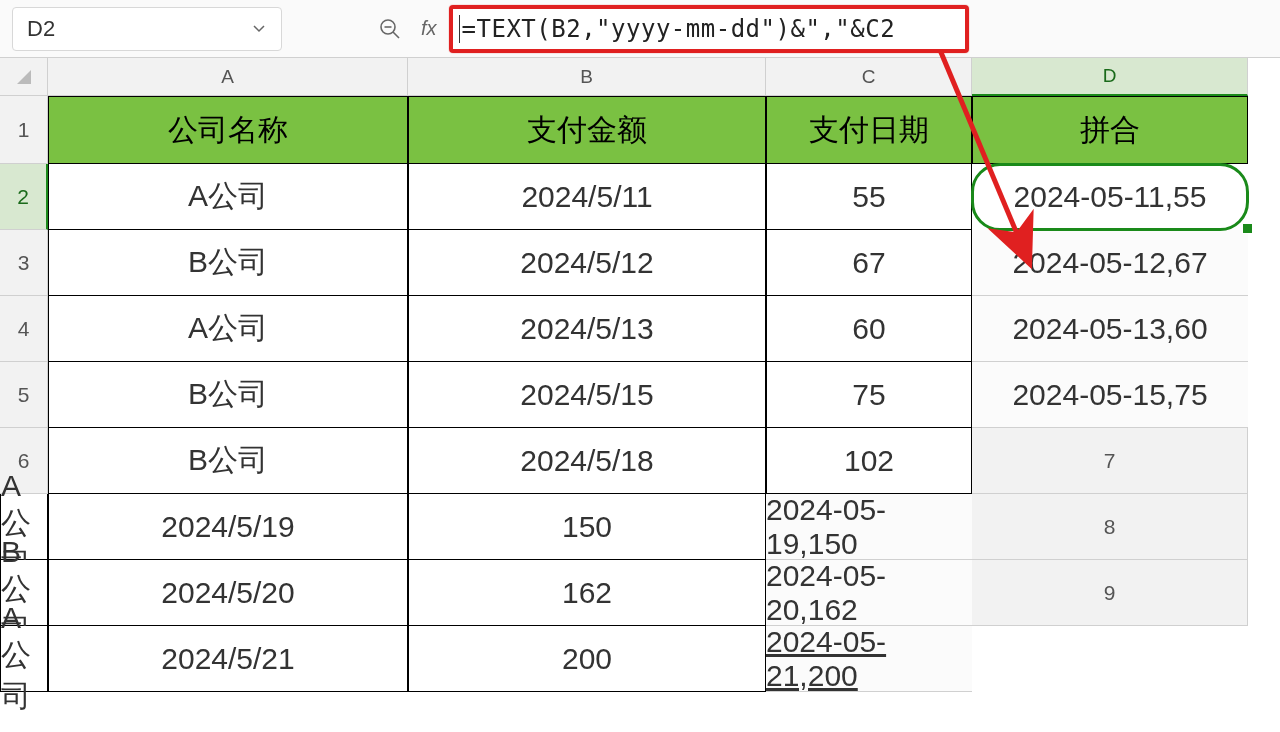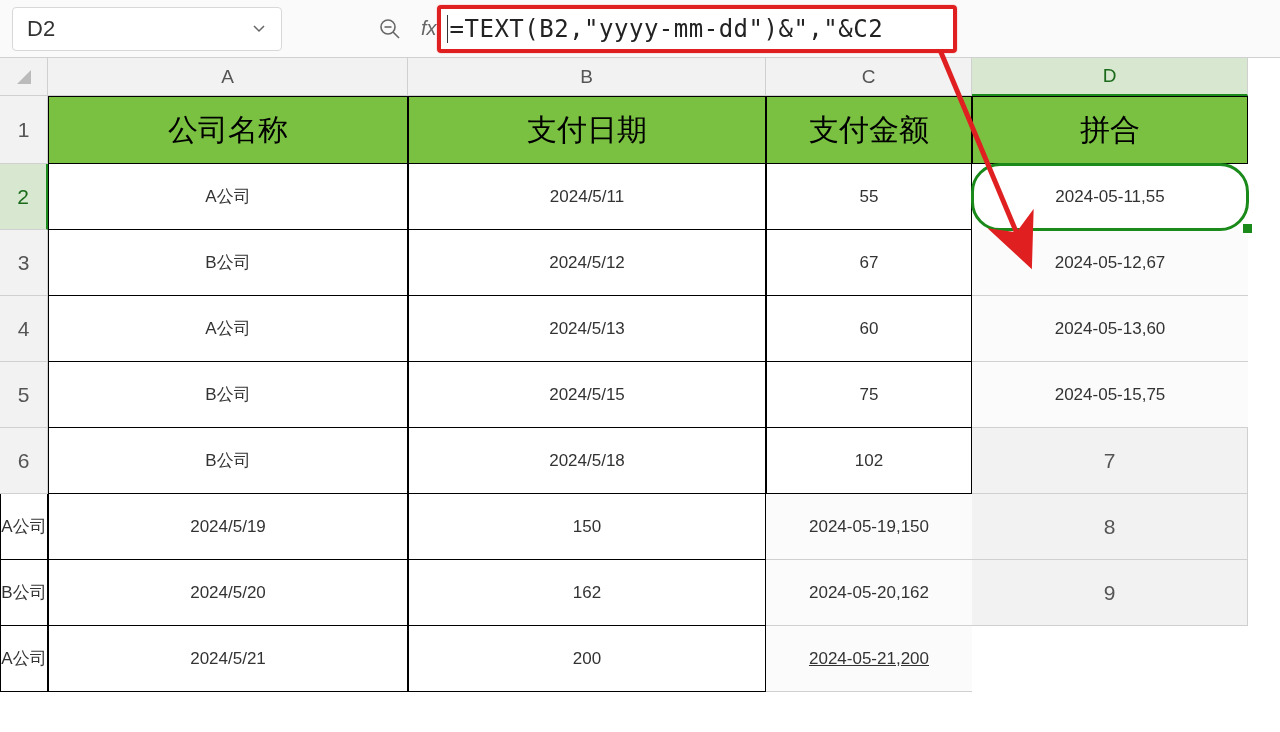--- a/index.html
+++ b/index.html
@@ -41,20 +41,21 @@
       margin-left: 95px;
       margin-right: 12px;
       color: #666;
       display:flex; align-items:center; justify-content:center;
       width:26px;height:26px;
     }
     .fx-label {
       font-style: italic;
       font-size: 20px;
       color: #666;
+      margin-right: 12px;
       margin-left:6px;
     }
     .formula-input-wrap {
       flex: 0 0 auto;
       width: 520px;
       height: 48px;
       border: 4px solid #e02020;
       border-radius: 4px;
       display: flex;
       align-items: center;
@@ -110,21 +111,21 @@
     .hdr-cell {
       background: #7ac142;
       color: #000;
       font-size: 30px;
       border: 1.5px solid #000;
       height: 68px;
     }
     .data-cell {
       border: 1.5px solid #000;
       border-top:none;
-      font-size: 17px;
+      font-size: 30px;
       background:#fff;
     }
     .data-cell.d-col{
       border-left:none;
       border-right:none;
       border-bottom:1px solid #d0d0d0;
       background:#fbfbfb;
     }
     .data-cell.last-d { border-bottom:1px solid #d0d0d0;text-decoration:underline;}
     
@@ -185,22 +186,22 @@
         <path d="M14 14 L14 0 L0 14 Z" fill="#bbb"></path>
       </svg>
   </div>
   <div class="col-header">A</div>
   <div class="col-header">B</div>
   <div class="col-header">C</div>
   <div class="col-header sel">D</div>
 
   <div class="row-header" style="height:68px">1</div>
   <div class="cell hdr-cell">公司名称</div>
+  <div class="cell hdr-cell">支付金额</div>
   <div class="cell hdr-cell">支付日期</div>
-  <div class="cell hdr-cell">支付金额</div>
   <div class="cell hdr-cell">拼合</div>
 
   <div class="row-header sel" style="height:66px">2</div>
   <div class="cell data-cell">A公司</div>
   <div class="cell data-cell">2024/5/11</div>
   <div class="cell data-cell">55</div>
   <div class="cell data-cell d-col selected">2024-05-11,55</div>
 
   <div class="row-header" style="height:66px">3</div>
   <div class="cell data-cell">B公司</div>

